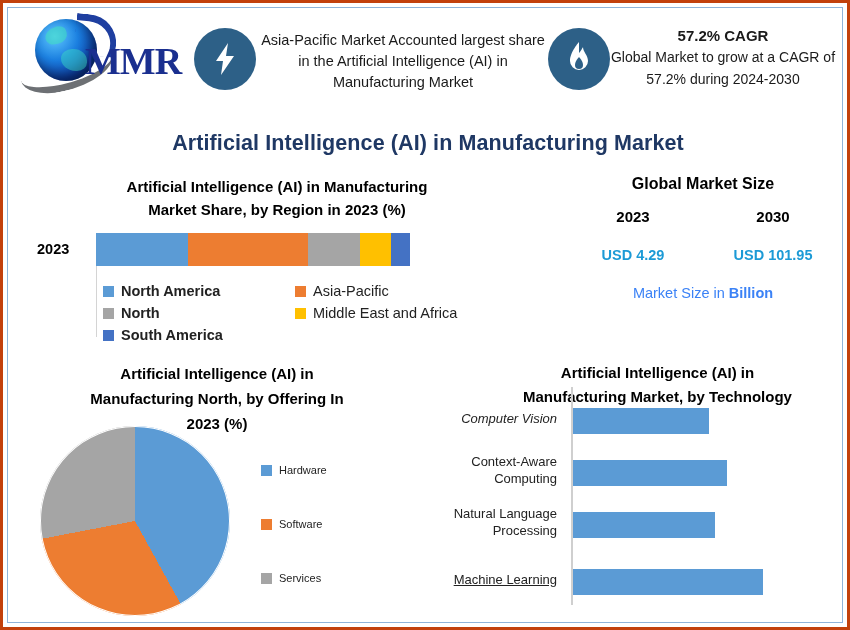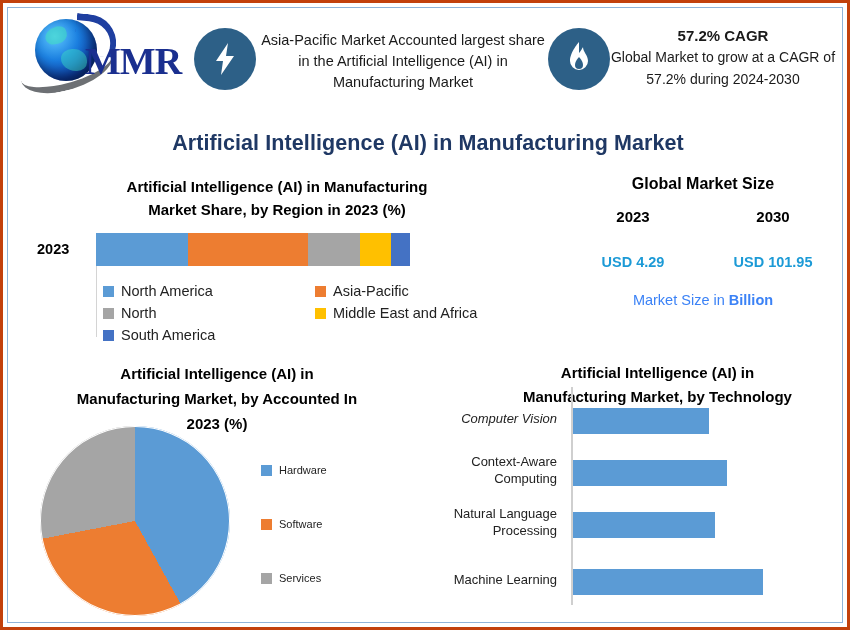--- a/index.html
+++ b/index.html
@@ -80,28 +80,28 @@
   }
   #region-axis{position:absolute;left:79px;top:58px;width:1px;height:104px;background:#d4d4d4;}
   #region-bar{
     position:absolute;left:93px;top:230px;height:33px;width:314px;display:flex;
   }
   #region-bar div{height:100%;}
 
   #region-legend{position:absolute;left:100px;top:278px;width:410px;}
   .lg-row{display:flex;margin-bottom:2px;}
   .lg-item{display:flex;align-items:center;font-size:14.5px;color:#222;line-height:20px;}
-  .lg-item.col1{width:212px;}
+  .lg-item.col1{width:192px;font-weight:bold;}
   .sw{width:11px;height:11px;margin-right:7px;flex:0 0 auto;}
 
   
   #gms{position:absolute;left:560px;top:172px;width:280px;}
   #gms-title{text-align:center;font-size:16px;font-weight:bold;color:#000;}
   #gms-years{display:flex;margin-top:15px;}
-  #gms-vals{display:flex;margin-top:29px;align-items:flex-end;}
+  #gms-vals{display:flex;margin-top:22px;align-items:flex-end;}
   .gms-cell{flex:1;text-align:center;}
   .gms-year{font-size:15px;font-weight:bold;color:#000;}
   .gms-val{font-size:14.5px;font-weight:bold;color:#1c9ad6;}
   #gms-foot{margin-top:22px;text-align:center;font-size:14.5px;color:#3b82f6;}
   #gms-foot b{font-weight:bold;}
 
   
   #pie-panel{position:absolute;left:14px;top:358px;width:400px;height:268px;}
   #pie-title{
     position:absolute;left:10px;top:0;width:380px;text-align:center;
@@ -219,21 +219,21 @@
       <div class="gms-cell gms-val">USD 101.95</div>
     </div>
     <div id="gms-foot">
       <span>Market Size in </span><b>Billion</b>
     </div>
   </div>
 
   <div id="pie-panel">
     <div id="pie-title">
       <div>Artificial Intelligence (AI) in</div>
-      <div>Manufacturing Market, by Accounted In</div>
+      <div>Manufacturing North, by Offering In</div>
       <div>2023 (%)</div>
     </div>
     <div id="pie" style="background: conic-gradient(rgb(91, 155, 213) 0deg, rgb(91, 155, 213) 151.2deg, rgb(237, 125, 49) 151.2deg, rgb(237, 125, 49) 259.2deg, rgb(165, 165, 165) 259.2deg, rgb(165, 165, 165) 360deg); box-shadow: rgb(255, 255, 255) 0px 0px 0px 1px inset;"></div>
     <div id="pie-legend">
       <div class="pie-lg">
         <span class="sw" style="background: rgb(91, 155, 213);"></span>
         <span>Hardware</span>
       </div>
       <div class="pie-lg">
         <span class="sw" style="background: rgb(237, 125, 49);"></span>
@@ -268,20 +268,20 @@
           <div class="tech-bar" style="top: 3px; width: 153.9px; background: rgb(91, 155, 213);"></div>
         </div>
         <div class="tech-row" style="top: 148px;">
           <div class="tech-label" style="top: -4px;">
             <div>Natural Language</div>
             <div>Processing</div>
           </div>
           <div class="tech-bar" style="top: 3px; width: 141.55px; background: rgb(91, 155, 213);"></div>
         </div>
         <div class="tech-row" style="top: 205px;">
-          <div class="tech-label" style="top: 5px;">
+          <div class="tech-label" style="top: 5px; text-decoration: underline;">
             <div>Machine Learning</div>
           </div>
           <div class="tech-bar" style="top: 3px; width: 190px; background: rgb(91, 155, 213);"></div>
         </div>
       </div>
   </div>
 </div>
 
 </body></html>

